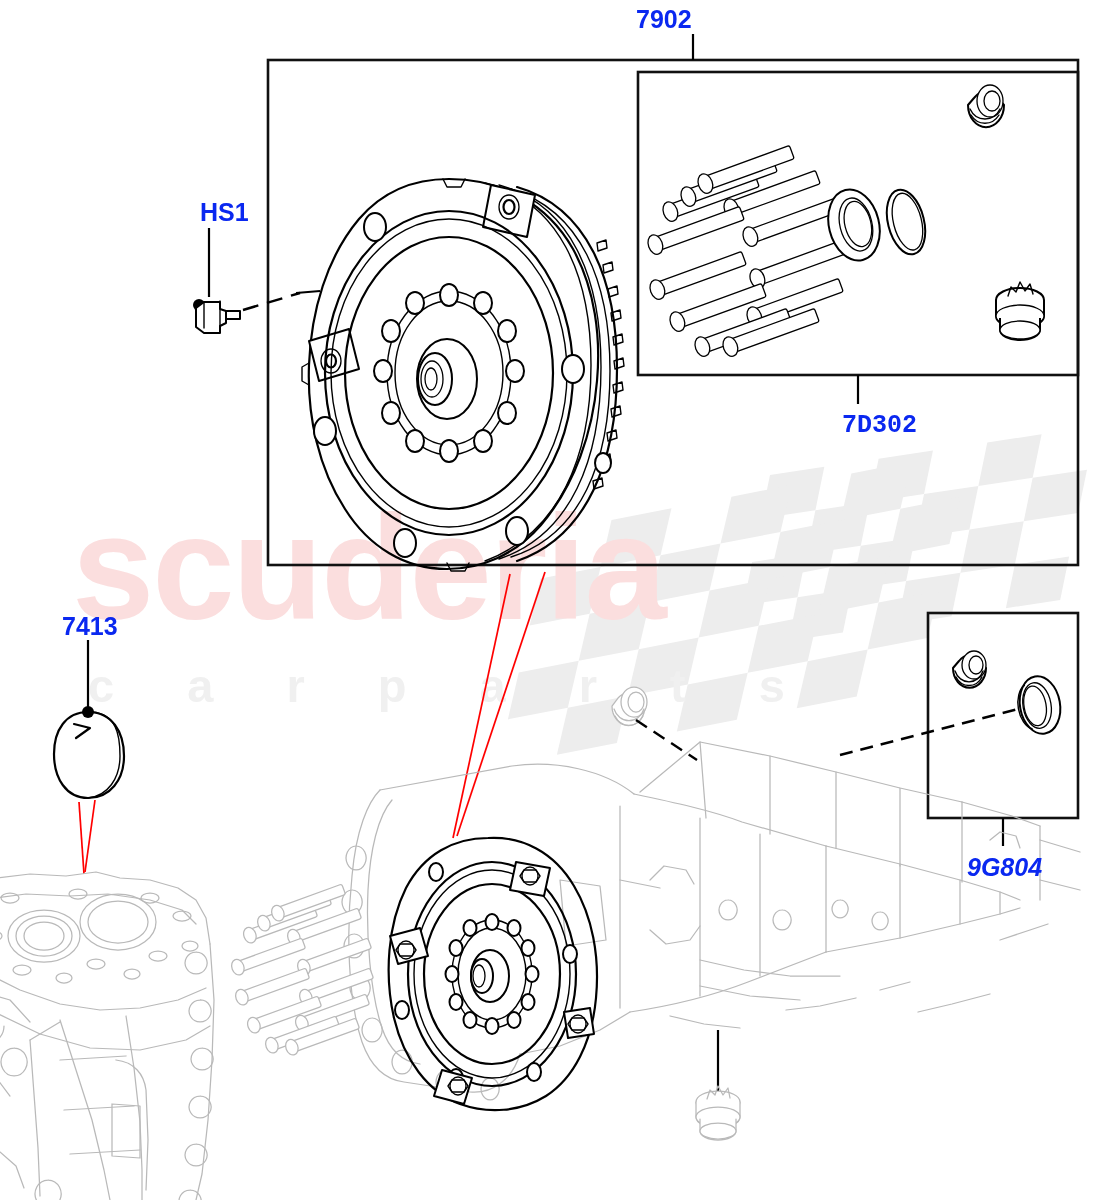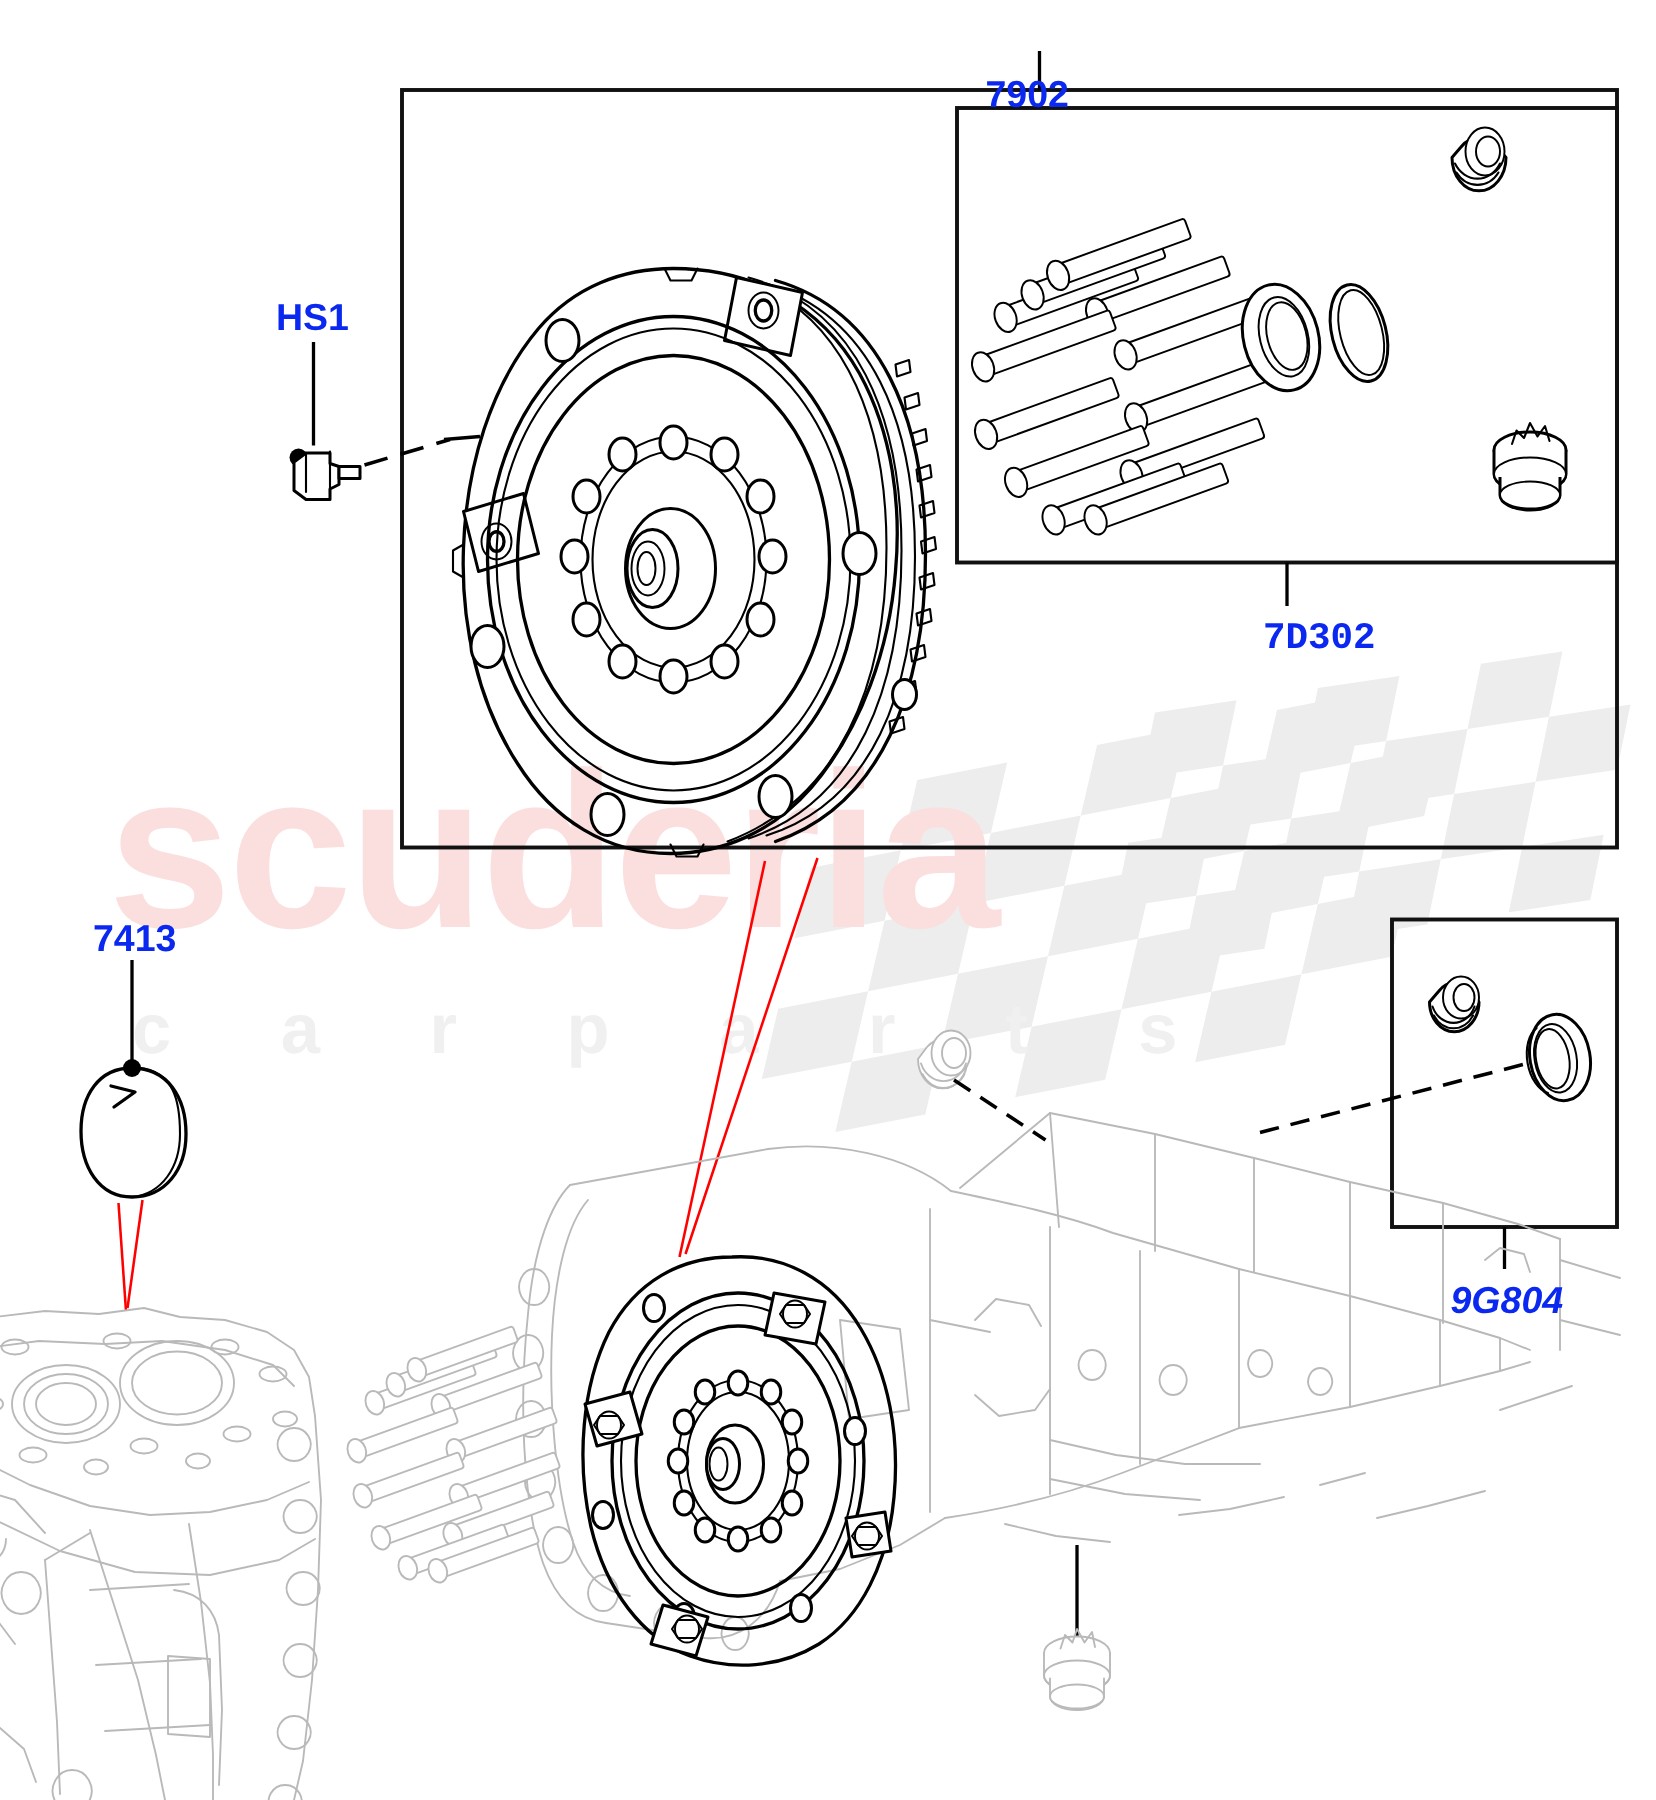--- a/index.html
+++ b/index.html
@@ -58,22 +58,22 @@
   .label{
     position:absolute;
     z-index:6;
     color:#0a28f0;
     font-size:25px;
     font-weight:bold;
     letter-spacing:0px;
     white-space:nowrap;
     font-family:"Liberation Sans", sans-serif;
   }
-  #lbl-7902{ left:657px; top:5px;margin-top:44px; }
-  #lbl-hs1 { left:184px; top:198px; }
+  #lbl-7902{ left:636px; top:5px; }
+  #lbl-hs1 { left:200px; top:198px; }
   #lbl-7d302{ left:842px; top:411px;font-family:Liberation Mono, monospace; }
   #lbl-6026{ left:62px;  top:612px; }
   #lbl-9g804{ left:967px; top:853px;font-style:italic; }
 </style>
 </head>
 <body>
 
 <div id="stage">
 
   <svg class="wm-flag" viewBox="0 0 1104 1200" width="1104" height="1200" aria-hidden="true">

